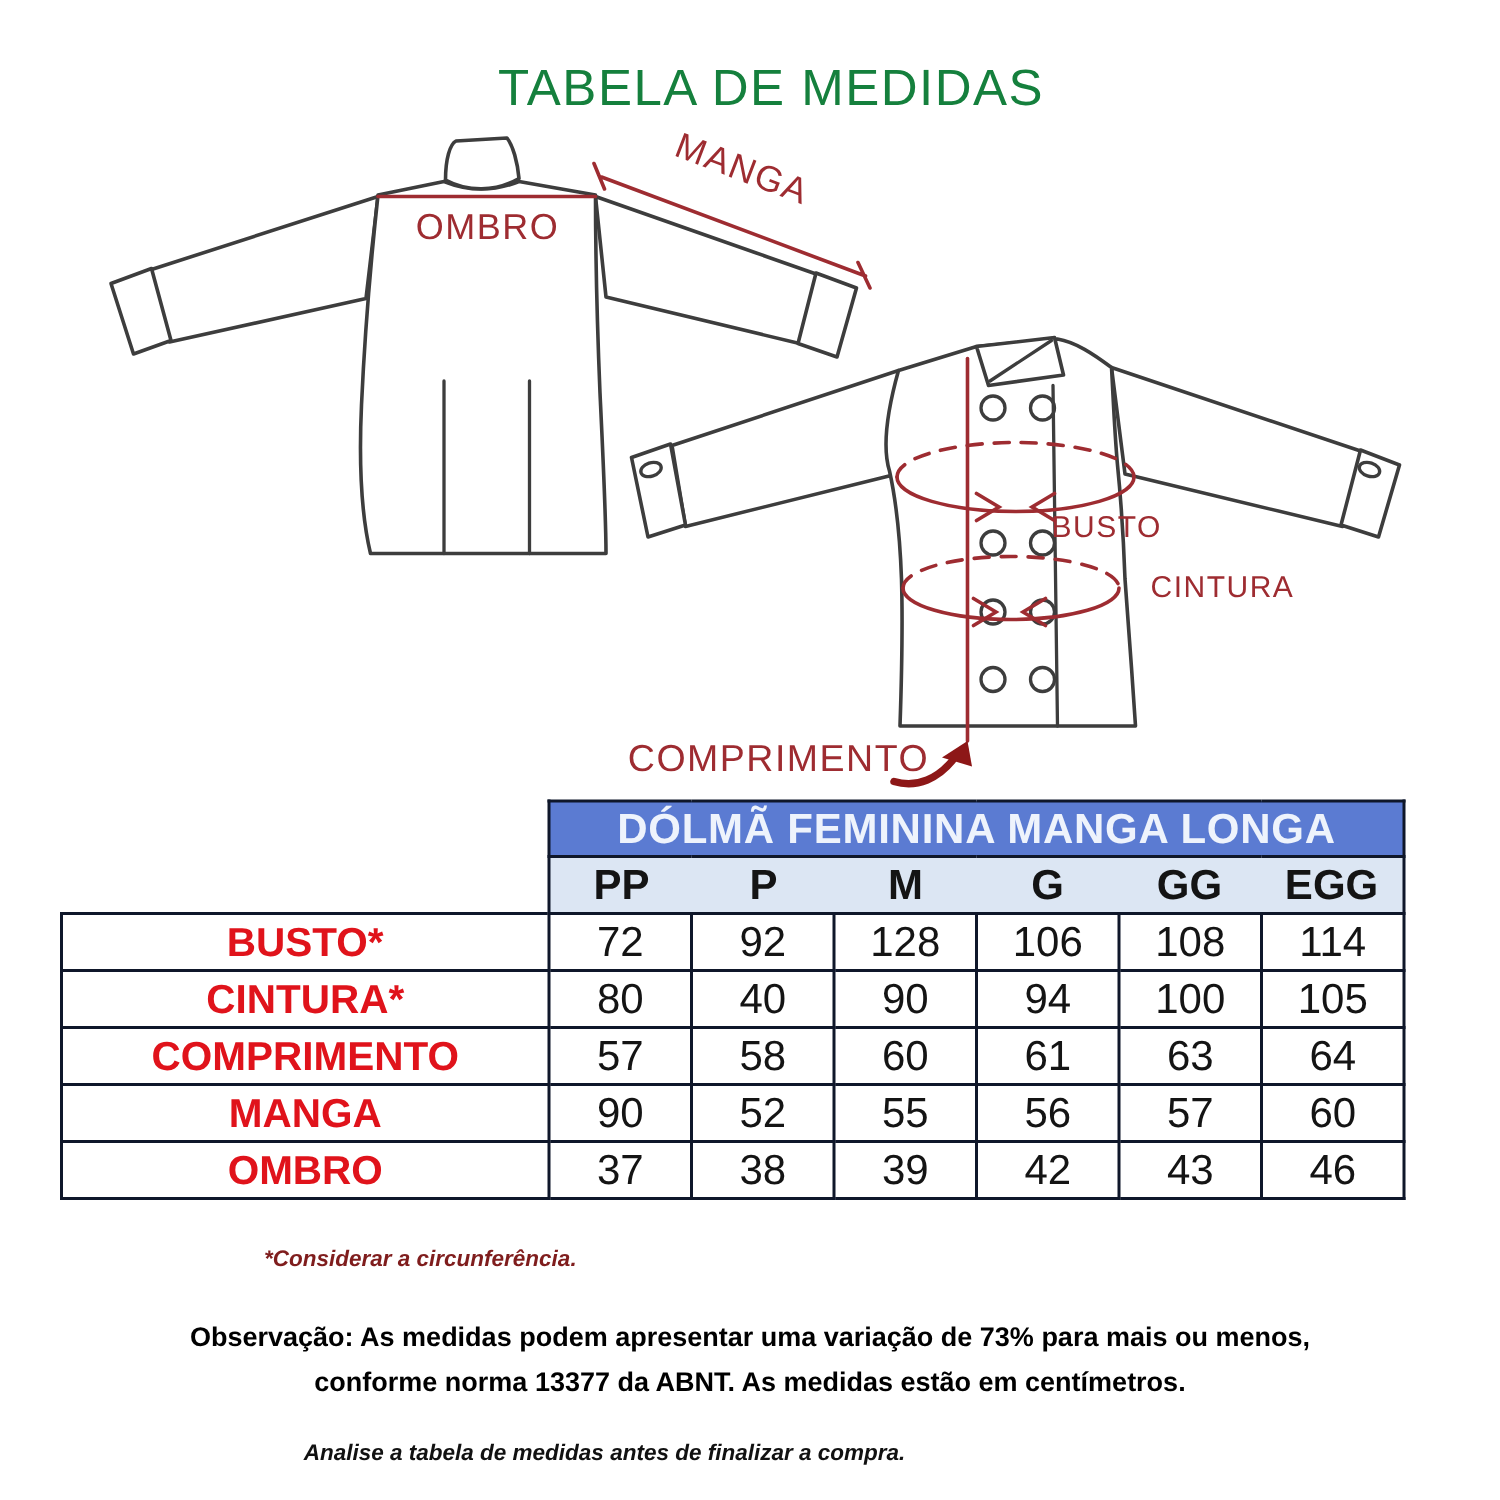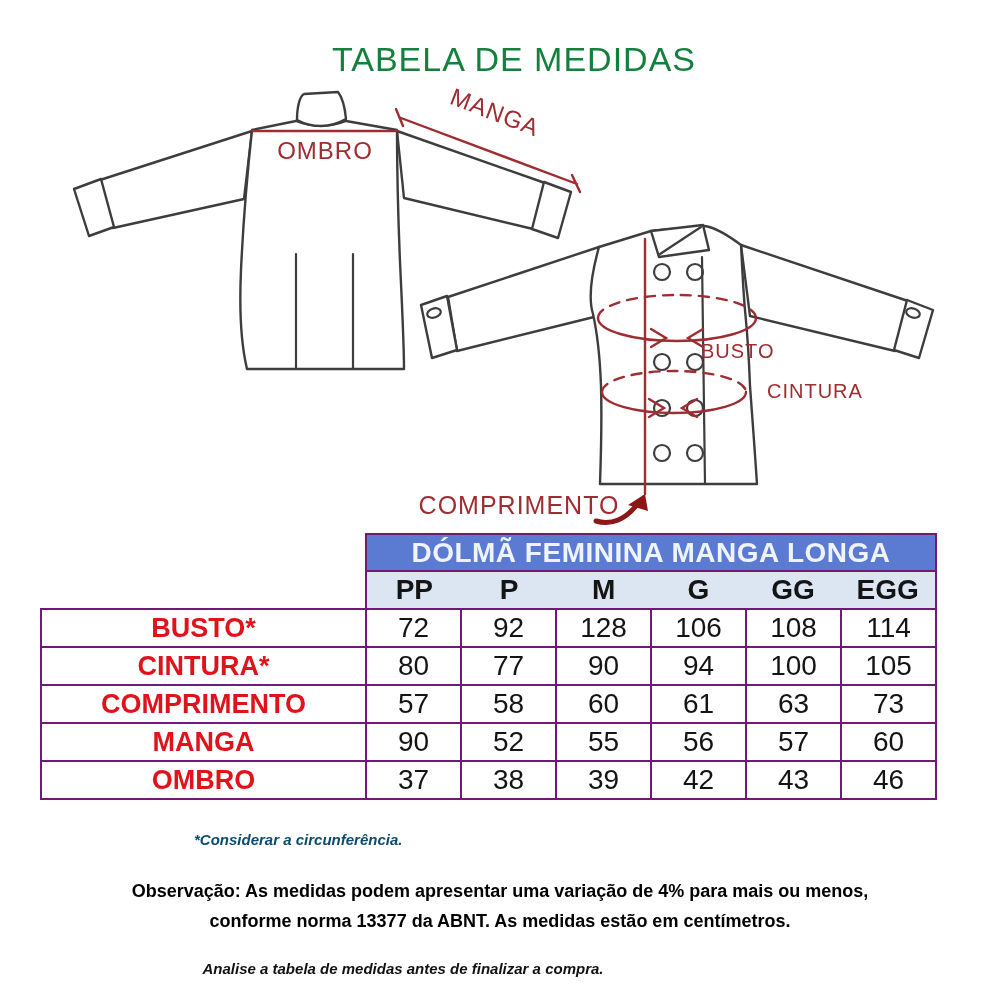--- a/index.html
+++ b/index.html
@@ -18,21 +18,21 @@
   }
   svg.diagram{position:absolute;left:0;top:0;z-index:1;}
 
   
   .mtable{
     position:absolute;left:40px;top:533px;z-index:2;
     border-collapse:collapse;table-layout:fixed;
     font-family:"Liberation Sans",sans-serif;
   }
   .mtable td{
-    border:2px solid #701a75;
+    border:2px solid #0f172a;
     text-align:center;vertical-align:middle;padding:0;
   }
   .mtable td.empty{border:none;background:transparent;}
   .mtable td.hdr{
     background:#5b7bd2;color:#eef3fc;
     font-weight:bold;font-size:28px;height:35px;
     letter-spacing:0.5px;
   }
   .mtable td.sizes-band{background:#dce6f3;height:36px;}
   .sizes-flex{display:flex;width:100%;}
@@ -40,22 +40,22 @@
     flex:1;text-align:center;
     font-weight:bold;font-size:28px;color:#141414;
   }
   .mtable td.lbl{
     color:#e0131b;font-weight:bold;font-size:27px;height:36px;
   }
   .mtable td.val{font-size:28px;color:#141414;height:36px;}
 
   
   .footnote{
-    position:absolute;left:194px;top:831px;z-index:2;
-    font-size:15px;font-weight:bold;font-style:italic;color:#0c4a6e;
+    position:absolute;left:176px;top:831px;z-index:2;
+    font-size:15px;font-weight:bold;font-style:italic;color:#7f1d1d;
   }
   .obs{
     position:absolute;left:0;top:876px;width:1000px;z-index:2;
     text-align:center;font-size:18px;font-weight:bold;color:#000;
     line-height:30px;
   }
   .final-note{
     position:absolute;left:0;top:960px;width:806px;z-index:2;
     text-align:center;font-size:15px;font-weight:bold;font-style:italic;color:#111;
   }
@@ -169,34 +169,34 @@
         <td class="val">72</td>
         <td class="val">92</td>
         <td class="val">128</td>
         <td class="val">106</td>
         <td class="val">108</td>
         <td class="val">114</td>
       </tr>
       <tr>
         <td class="lbl">CINTURA*</td>
         <td class="val">80</td>
-        <td class="val">77</td>
+        <td class="val">40</td>
         <td class="val">90</td>
         <td class="val">94</td>
         <td class="val">100</td>
         <td class="val">105</td>
       </tr>
       <tr>
         <td class="lbl">COMPRIMENTO</td>
         <td class="val">57</td>
         <td class="val">58</td>
         <td class="val">60</td>
         <td class="val">61</td>
         <td class="val">63</td>
-        <td class="val">73</td>
+        <td class="val">64</td>
       </tr>
       <tr>
         <td class="lbl">MANGA</td>
         <td class="val">90</td>
         <td class="val">52</td>
         <td class="val">55</td>
         <td class="val">56</td>
         <td class="val">57</td>
         <td class="val">60</td>
       </tr>
@@ -208,19 +208,19 @@
         <td class="val">42</td>
         <td class="val">43</td>
         <td class="val">46</td>
       </tr>
     </tbody>
   </table>
 
   <div class="footnote">*Considerar a circunferência.</div>
 
   <div class="obs">
-    <div>Observação: As medidas podem apresentar uma variação de 4% para mais ou menos,</div>
+    <div>Observação: As medidas podem apresentar uma variação de 73% para mais ou menos,</div>
     <div>conforme norma 13377 da ABNT. As medidas estão em centímetros.</div>
   </div>
 
   <div class="final-note">Analise a tabela de medidas antes de finalizar a compra.</div>
 
 </div>
 
 </body></html>

